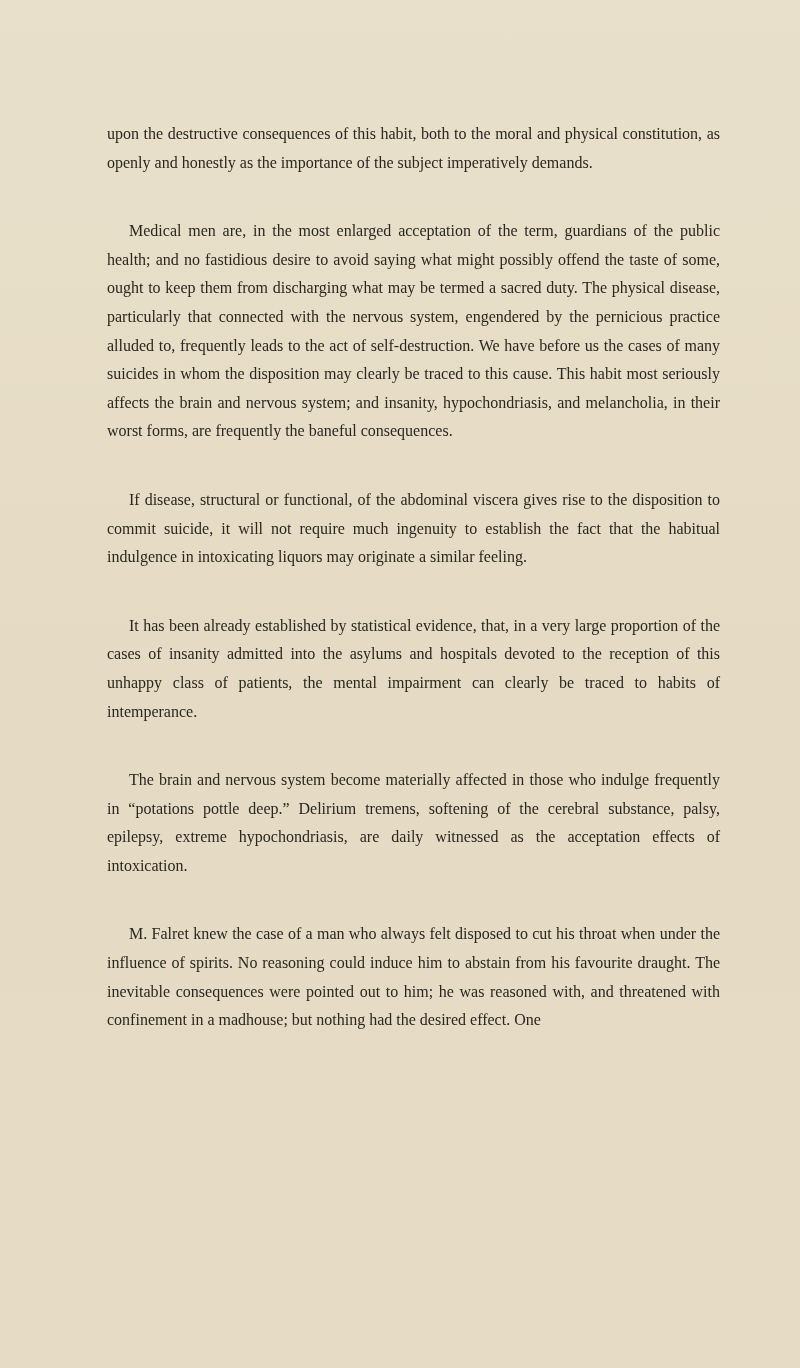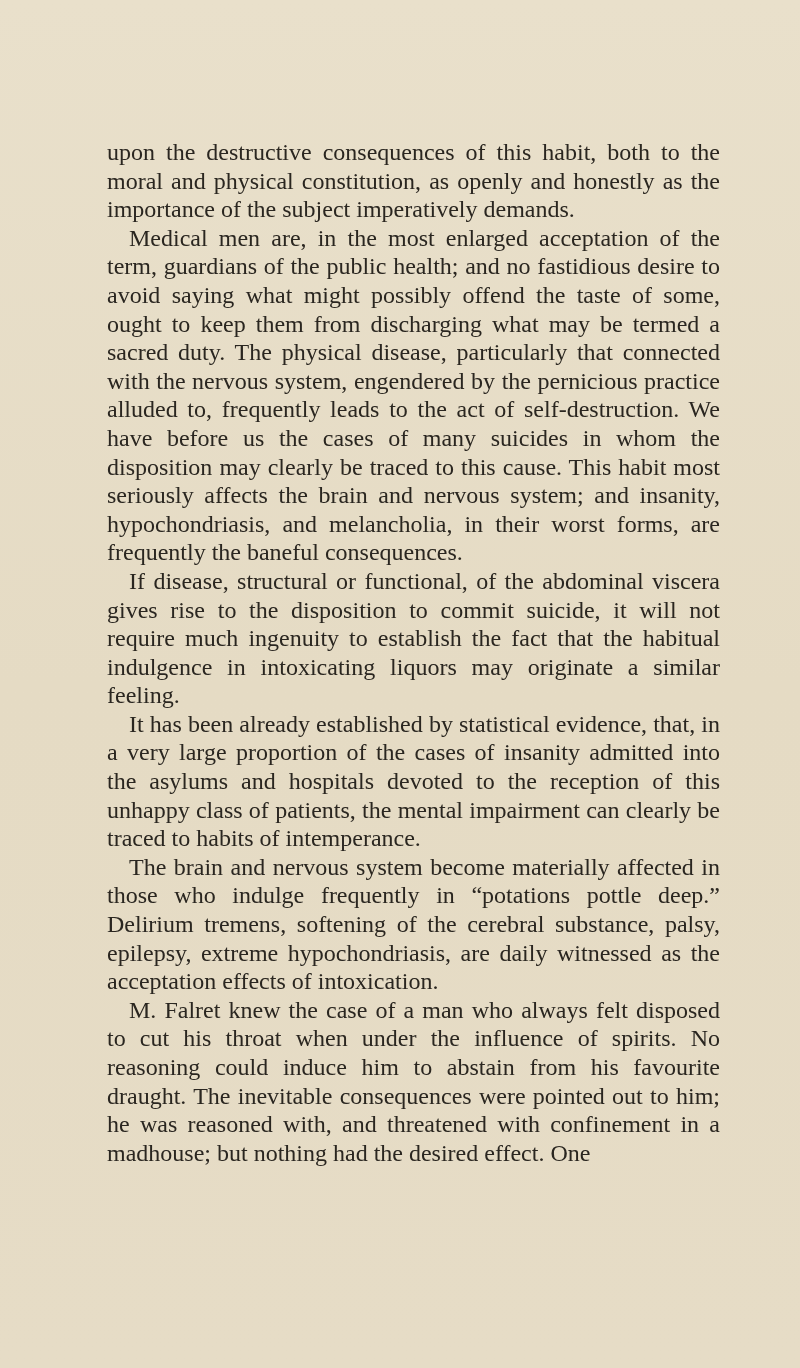--- a/index.html
+++ b/index.html
@@ -19,26 +19,26 @@
     .running-head {
       position: absolute; left: 150px; top: 4px;
       font-size: 15px; font-weight: bold; letter-spacing: 1.2px;
       font-variant: small-caps; text-transform: uppercase;
     }
     .folio {
       position: absolute; right: 0; top: 0;
       font-size: 22px;
     }
     .body-text {
-      position: absolute; top: 138px; left: 107px; width: 613px;
-      font-family: "Liberation Serif", serif; font-size: 24px;
+      position: absolute; top: 120px; left: 107px; width: 613px;
+      font-family: "Liberation Serif", serif; font-size: 16px;
       line-height: 28.6px; color: #2a2620; text-align: justify;
     }
     .body-text p { margin: 0; text-indent: 0; }
-    .body-text p.indent { text-indent: 22px; }
+    .body-text p.indent { text-indent: 22px; margin-top: 40px; }
     .body-text p.first { text-indent: 0; }
   </style>
 </head>
 <body>
 
 <div class="page">
   <div class="body-text">
     <p class="first">upon the destructive consequences of this habit, both to the moral and physical constitution, as openly and honestly as the importance of the subject imperatively demands.</p>
     <p class="indent">Medical men are, in the most enlarged acceptation of the term, guardians of the public health; and no fastidious desire to avoid saying what might possibly offend the taste of some, ought to keep them from discharging what may be termed a sacred duty. The physical disease, particularly that connected with the nervous system, engendered by the pernicious practice alluded to, frequently leads to the act of self-destruction. We have before us the cases of many suicides in whom the disposition may clearly be traced to this cause. This habit most seriously affects the brain and nervous system; and insanity, hypochondriasis, and melancholia, in their worst forms, are frequently the baneful consequences.</p>
     <p class="indent">If disease, structural or functional, of the abdominal viscera gives rise to the disposition to commit suicide, it will not require much ingenuity to establish the fact that the habitual indulgence in intoxicating liquors may originate a similar feeling.</p>

